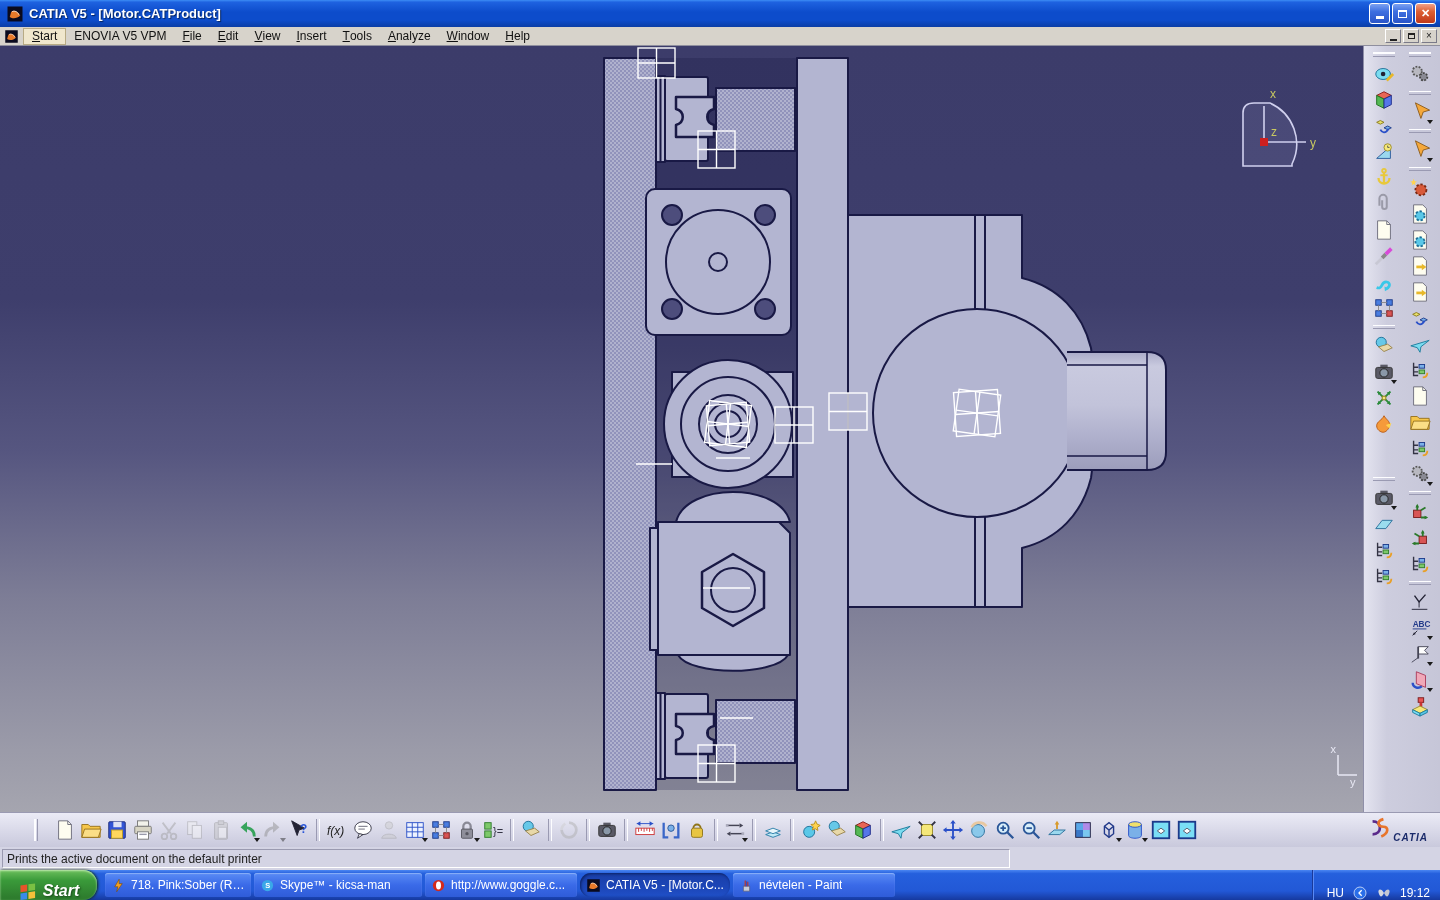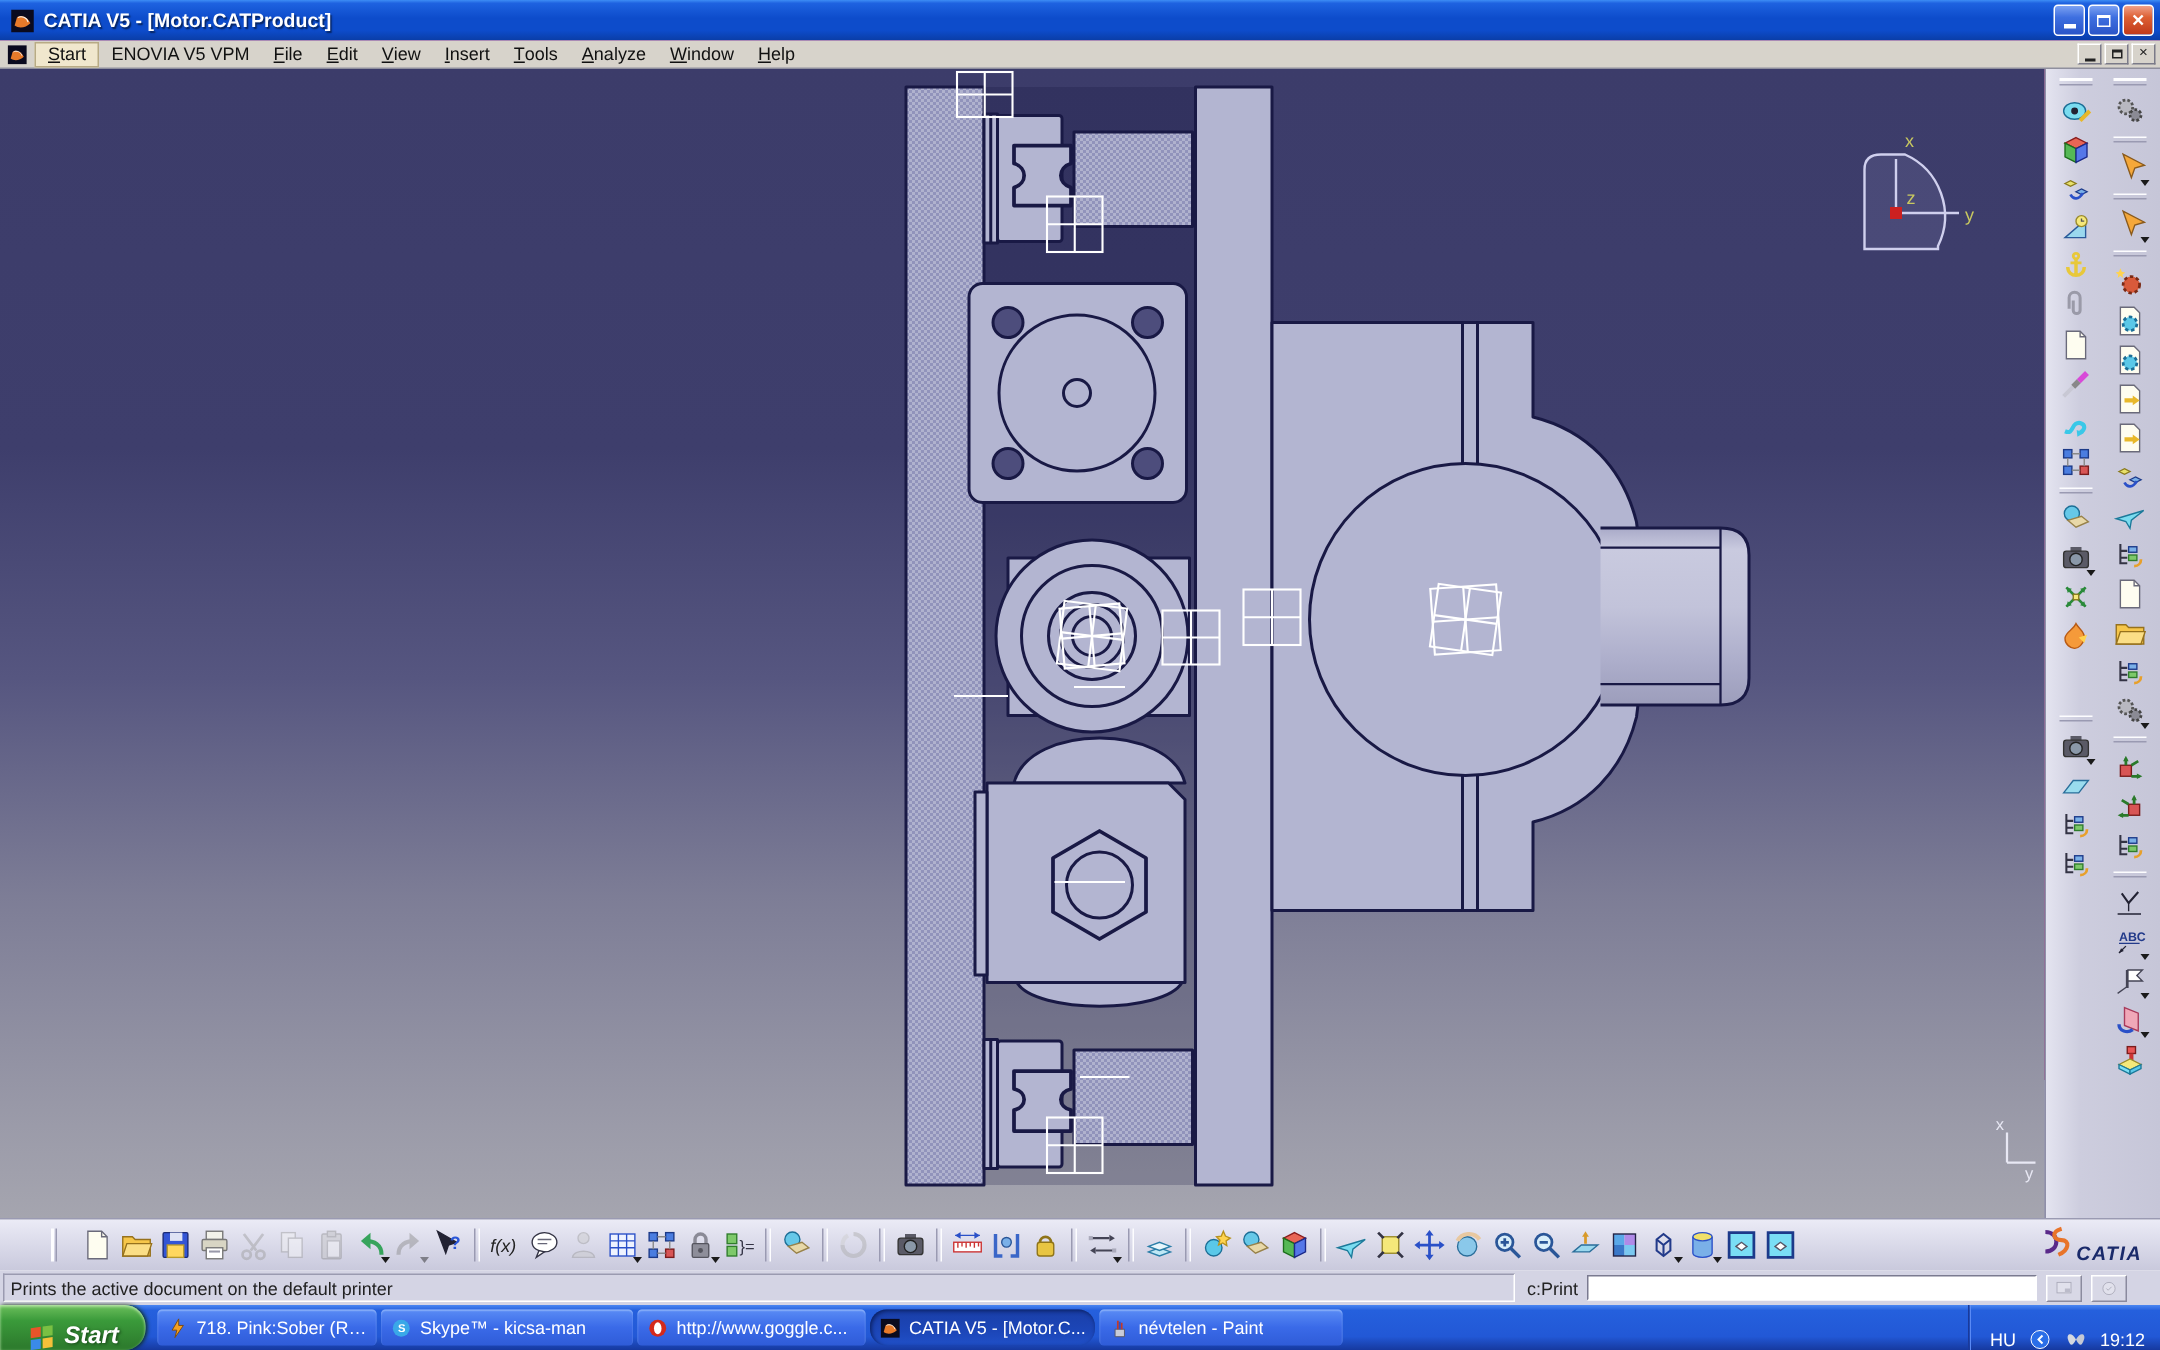--- a/index.html
+++ b/index.html
@@ -1,17 +1,17 @@
 <!DOCTYPE html>
 <html><head>
 <meta charset="utf-8">
 <style>
   *{margin:0;padding:0;box-sizing:border-box}
   html,body{width:1440px;height:900px;overflow:hidden;font-family:"Liberation Sans",sans-serif}
-  #screen{position:relative;width:1440px;height:720px;background:#ec4899}
+  #screen{position:relative;width:1440px;height:720px;background:#f0abfc}
 
   
   #titlebar{position:absolute;left:0;top:0;width:1440px;height:27px;
     background:linear-gradient(180deg,#3d8df5 0%,#1e62e0 8%,#0d4ccb 45%,#0d4ccb 75%,#0a3da6 100%);
     display:flex;align-items:center;padding:0 4px;color:#fff}
   #titlebar .appicon{width:18px;height:18px;margin:0 5px 0 2px}
   #titlebar .ttl{font-size:13px;font-weight:bold;text-shadow:1px 1px 1px #05235e;flex:1;white-space:nowrap}
   .winbtn{width:21px;height:21px;margin-left:2px;border:1px solid #fff;border-radius:3px;
     display:flex;align-items:center;justify-content:center;color:#fff;font-size:11px;font-weight:bold;
     background:linear-gradient(180deg,#7ba1f2 0%,#3e6fe0 40%,#2a55c8 100%)}
@@ -51,21 +51,21 @@
   svg.flip{transform:scaleX(-1)}
 
   
   #bottom-toolbar{position:absolute;left:0;top:812px;width:1440px;height:35px;
     background:linear-gradient(180deg,#ebebf6 0%,#d8d8e8 55%,#c9c9dc 100%);
     border-top:1px solid #9a9ab2;display:flex;align-items:center;padding:0 6px}
   .tb-handle{width:4px;height:22px;border-left:2px solid #fdfdff;border-right:1px solid #9a9ab2;margin:0 14px 0 28px}
   .tb-sep{width:4px;height:22px;border-left:1px solid #9a9ab2;border-right:1px solid #fdfdff;margin:0 4px}
   #ds-logo{margin-left:auto;display:flex;align-items:flex-end;padding-right:6px}
   #ds-logo svg{width:30px;height:26px}
-  #ds-logo .catia-word{font-size:13px;font-weight:bold;font-style:italic;color:#1a2a6a;letter-spacing:1px}
+  #ds-logo .catia-word{font-size:10px;font-weight:bold;font-style:italic;color:#1a2a6a;letter-spacing:1px}
 
   
   #statusbar{position:absolute;left:0;top:847px;width:1440px;height:23px;background:#d4d4e4;
     display:flex;align-items:center;font-size:12px;color:#222}
   #status-msg{flex:0 0 1008px;height:19px;margin-left:2px;padding:2px 4px;
     border:1px solid;border-color:#9a9ab0 #fff #fff #9a9ab0;white-space:nowrap;overflow:hidden}
   #cmd-area{display:flex;align-items:center;margin-left:8px}
   #cmd-label{margin-right:6px;white-space:nowrap}
   #cmd-input{width:300px;height:17px;border:1px solid;border-color:#7a7a90 #fff #fff #7a7a90;
     background:#fff;font-size:11px;padding:0 3px;font-family:"Liberation Sans",sans-serif}
@@ -1067,34 +1067,20 @@
     <div id="ds-logo">
       <svg>
           <use href="#s-ds"></use>
         </svg>
       <span class="catia-word">CATIA</span>
     </div>
   </div>
 
   <div id="statusbar">
     <div id="status-msg">Prints the active document on the default printer</div>
-    <div id="cmd-area">
-      <span id="cmd-label">c:Print</span>
-      <input id="cmd-input" value="" style="">
-      <div class="status-btn">
-          <svg>
-            <use href="#s-sb1"></use>
-          </svg>
-        </div>
-      <div class="status-btn">
-          <svg>
-            <use href="#s-sb2"></use>
-          </svg>
-        </div>
-    </div>
   </div>
 
   <div id="taskbar">
     <div id="start-button">
       <svg>
           <use href="#s-winflag"></use>
         </svg>
       <span>Start</span>
     </div>
     <div id="tasks">

